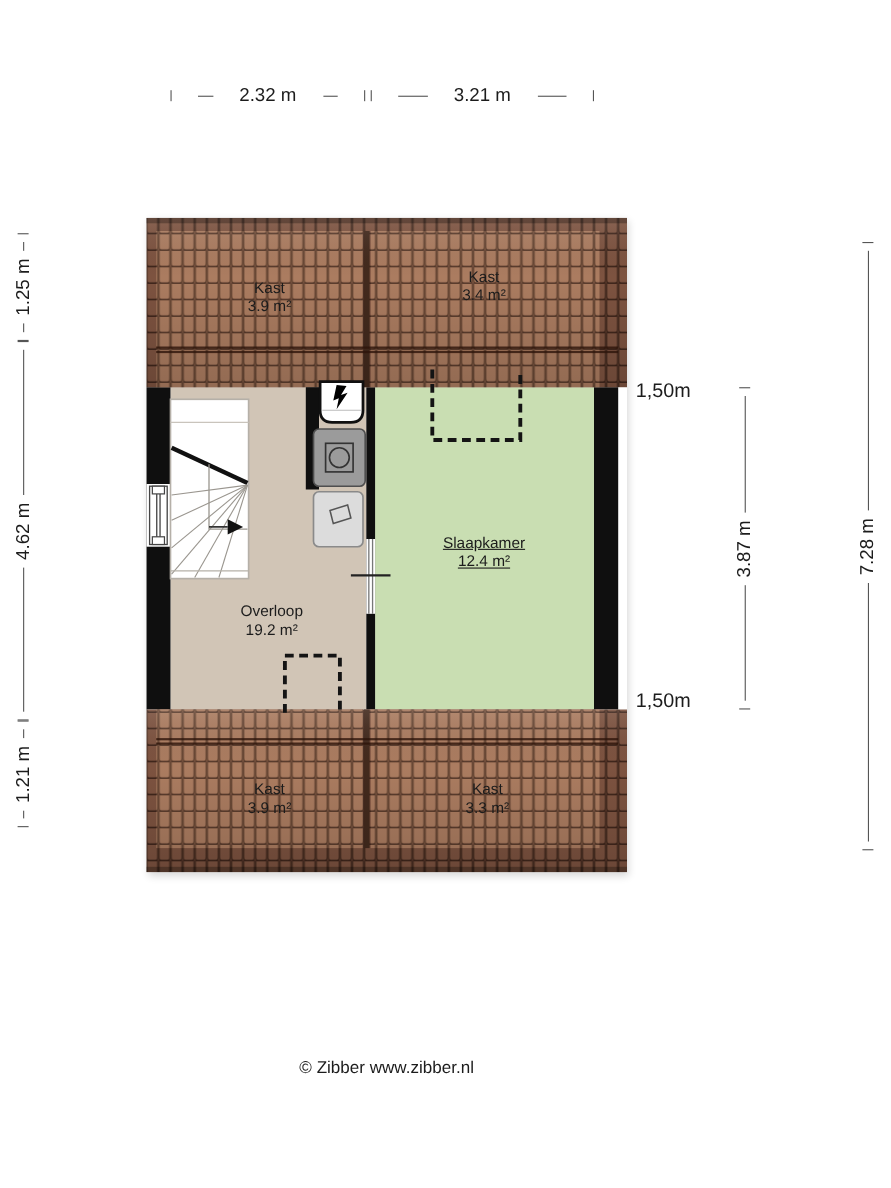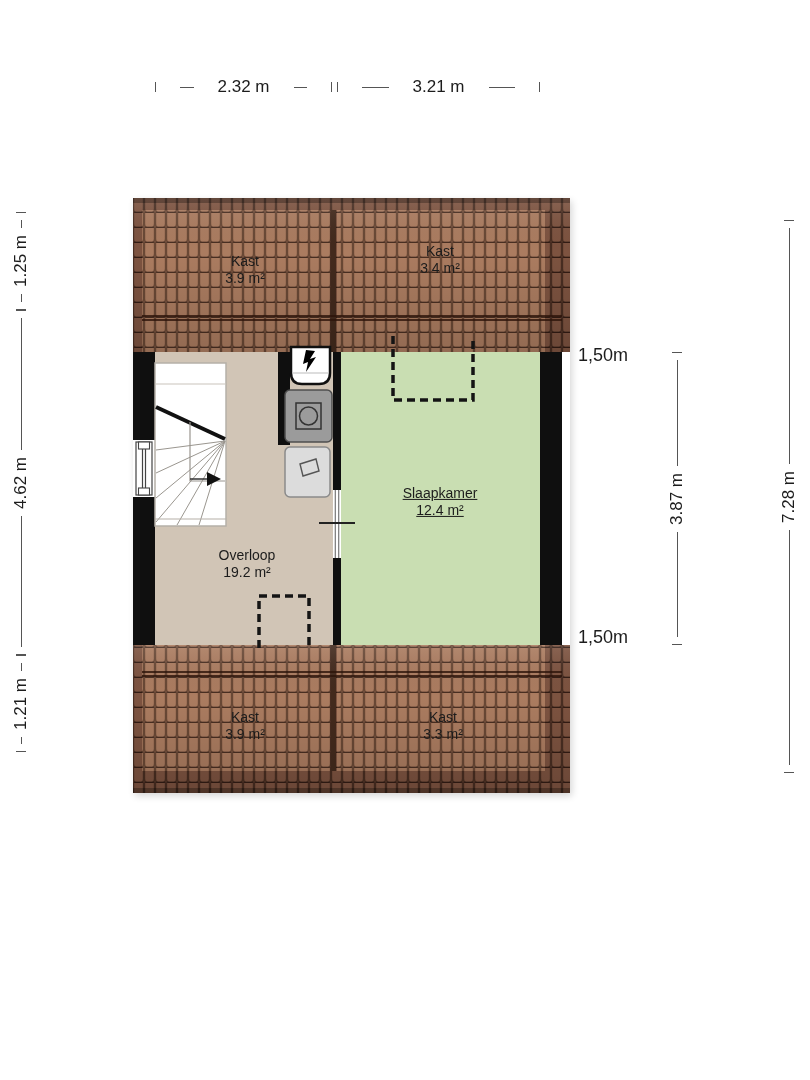--- a/index.html
+++ b/index.html
@@ -222,15 +222,16 @@
       <div>Kast</div>
       <div>3.9 m²</div>
     </div>
     <div class="room-label" style="left:310px;top:528px;">
       <div>Kast</div>
       <div>3.3 m²</div>
     </div>
   </div>
 
   <div class="footer">
+    <div>© Zibber www.zibber.nl</div>
   </div>
 
 </div>
 
 </body></html>

